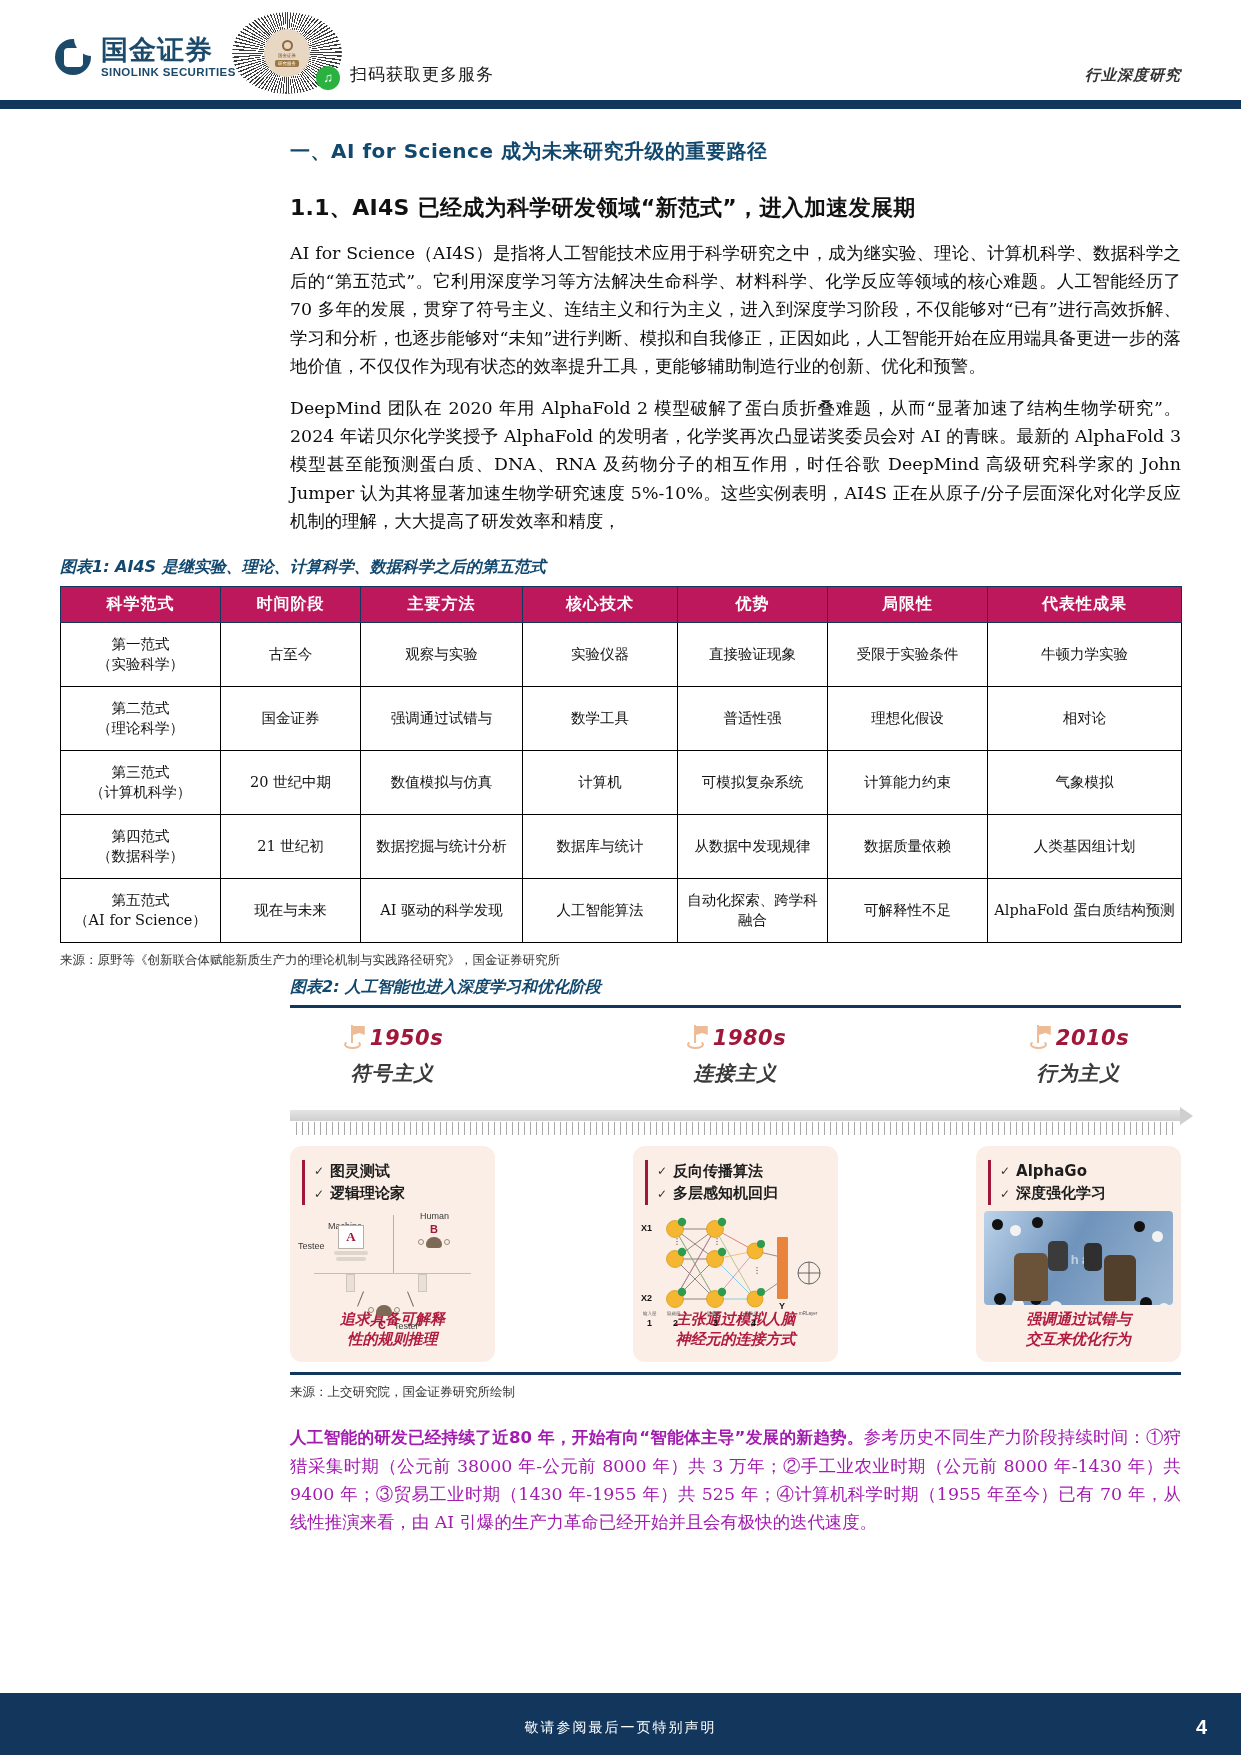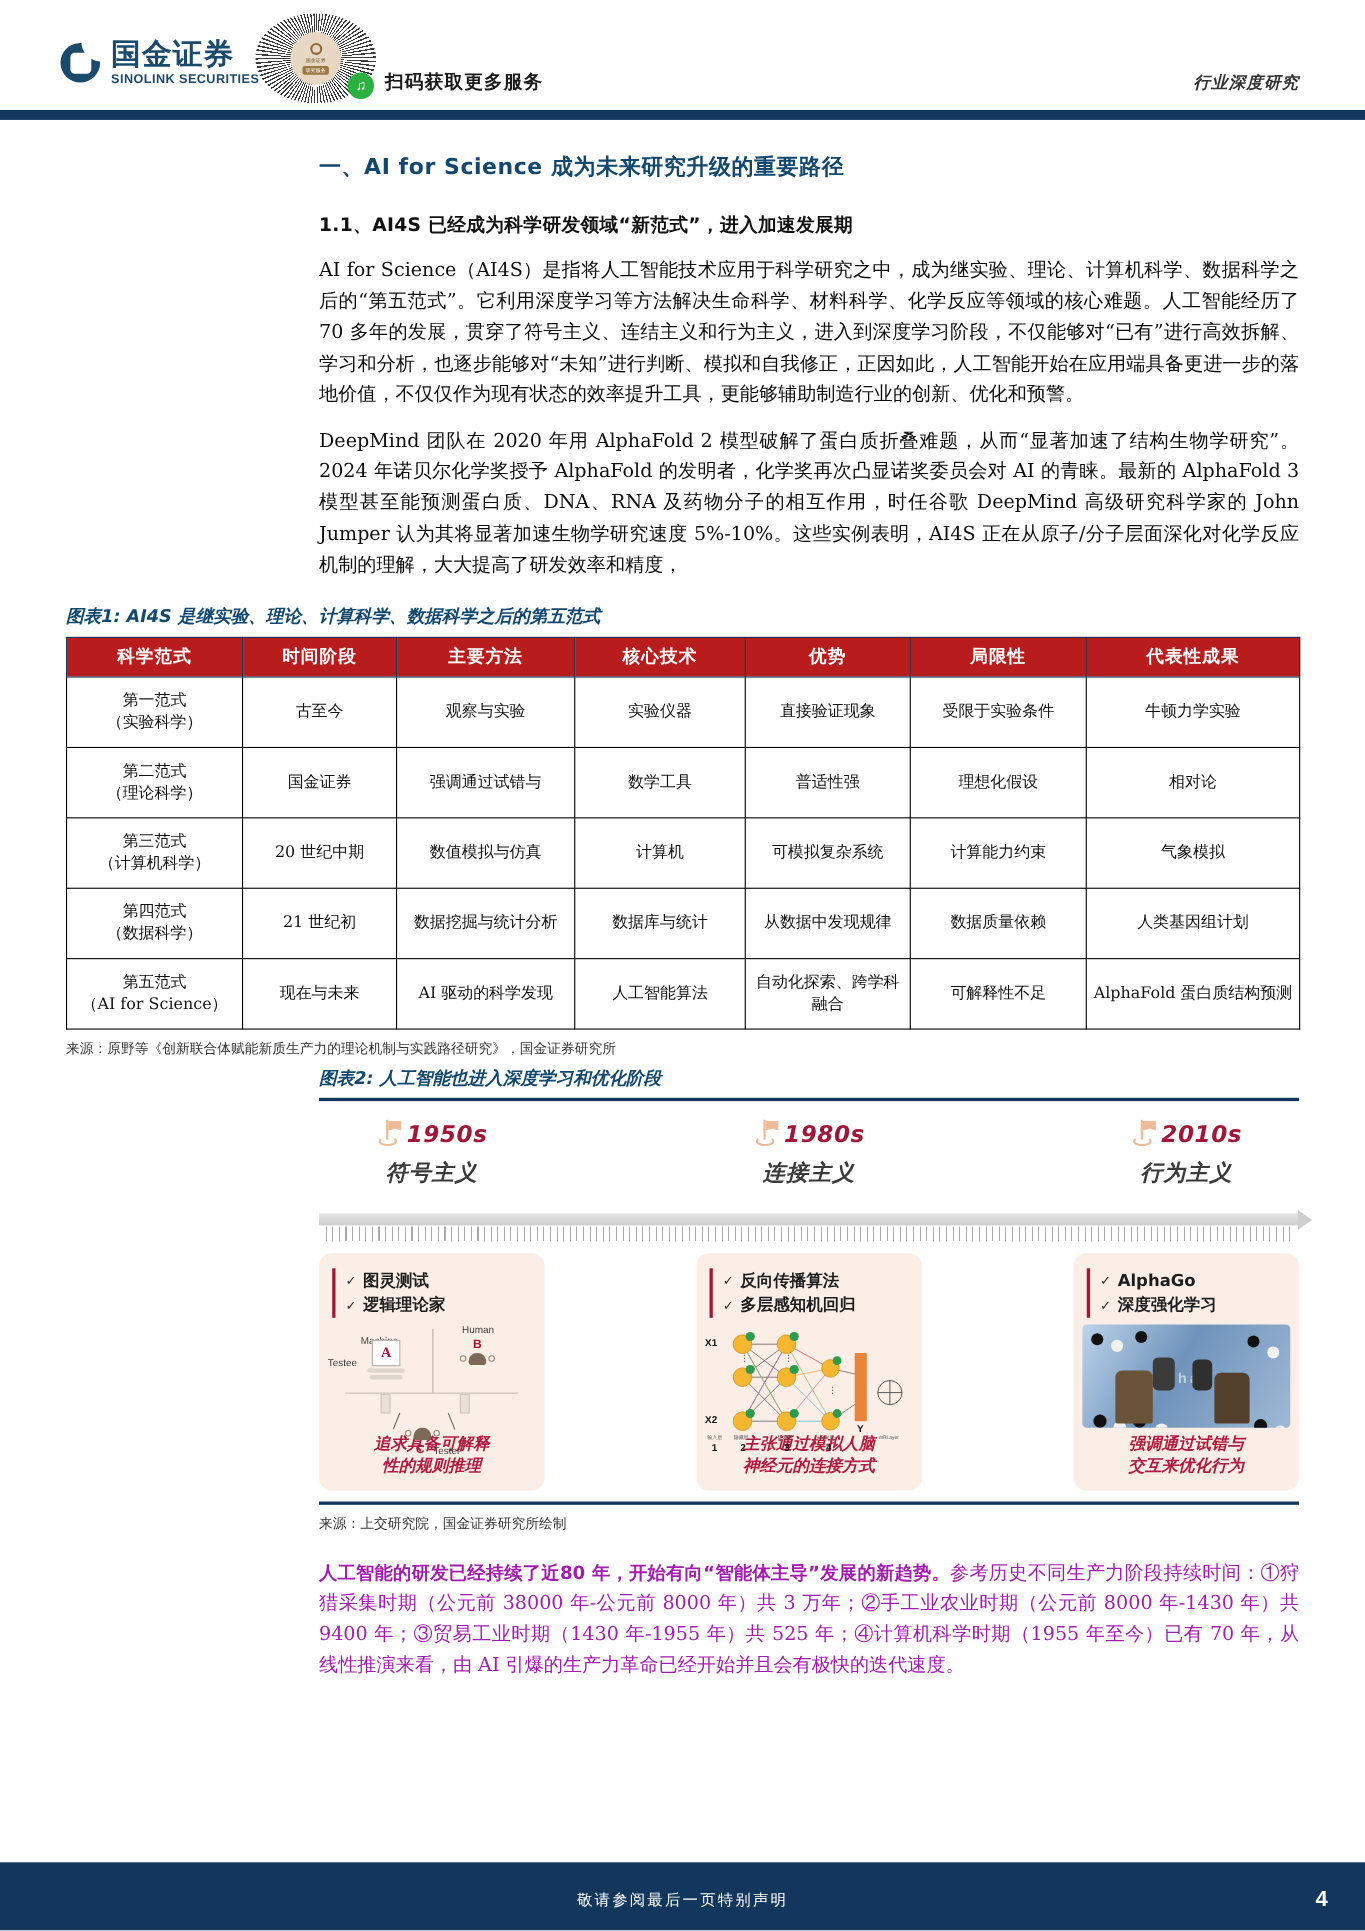--- a/index.html
+++ b/index.html
@@ -69,21 +69,21 @@
   }
   .wechat-badge{
     position:absolute; left:84px; top:54px; width:24px; height:24px;
     background:#2ab13f; border-radius:50%;
     display:flex;align-items:center;justify-content:center;
     color:#fff; font-size:13px;
   }
   .qr-caption{
     position:absolute; left:350px; top:63px;
     font-family:"DejaVu Sans", sans-serif;
-    font-size:17px; color:#1a1a1a; font-weight:700; letter-spacing:1px;
+    font-size:17px; color:#1a1a1a; font-weight:400; letter-spacing:1px;
   }
   .header-right{
     position:absolute; right:60px; top:66px;
     font-family:"DejaVu Serif", serif;
     font-size:15px; color:#333; font-style:italic; font-weight:600;
     letter-spacing:1px;
   }
   .header-rule{
     position:absolute; top:100px; left:0; width:1241px; height:9px;
     background:#12365c;
@@ -94,21 +94,21 @@
 
   .h1-title{
     margin:18px 0 0 290px;
     font-family:"DejaVu Sans", sans-serif;
     font-size:20px; font-weight:700; color:#12486d;
     letter-spacing:0.5px;
   }
   .h2-title{
     margin:28px 0 0 290px;
     font-family:"DejaVu Sans", sans-serif;
-    font-size:17px; font-weight:700; color:#111;
+    font-size:22px; font-weight:700; color:#111;
     letter-spacing:0.3px;
   }
   .body-p{
     margin:16px 60px 0 290px;
     font-size:17.4px; line-height:1.62; color:#0d0d0d;
     text-align:justify;
     font-family:"DejaVu Serif", serif;
   }
   .body-p.tight{ margin-top:14px; }
 
@@ -119,21 +119,21 @@
     font-size:16px; font-weight:700; font-style:italic; color:#12486d;
   }
   table.paradigm{
     margin:0 0 0 60px;
     width:1121px;
     border-collapse:collapse;
     table-layout:fixed;
     font-family:"DejaVu Serif", serif;
   }
   table.paradigm th{
-    background:#b91c1c; color:#ffffff;
+    background:#be185d; color:#ffffff;
     font-family:"DejaVu Sans", sans-serif;
     font-size:16px; font-weight:700;
     height:36px; text-align:center;
     border:1px solid #12365c;
     letter-spacing:1px;
   }
   table.paradigm td{
     border:1px solid #000;
     text-align:center; vertical-align:middle;
     font-size:14.5px; color:#111;

